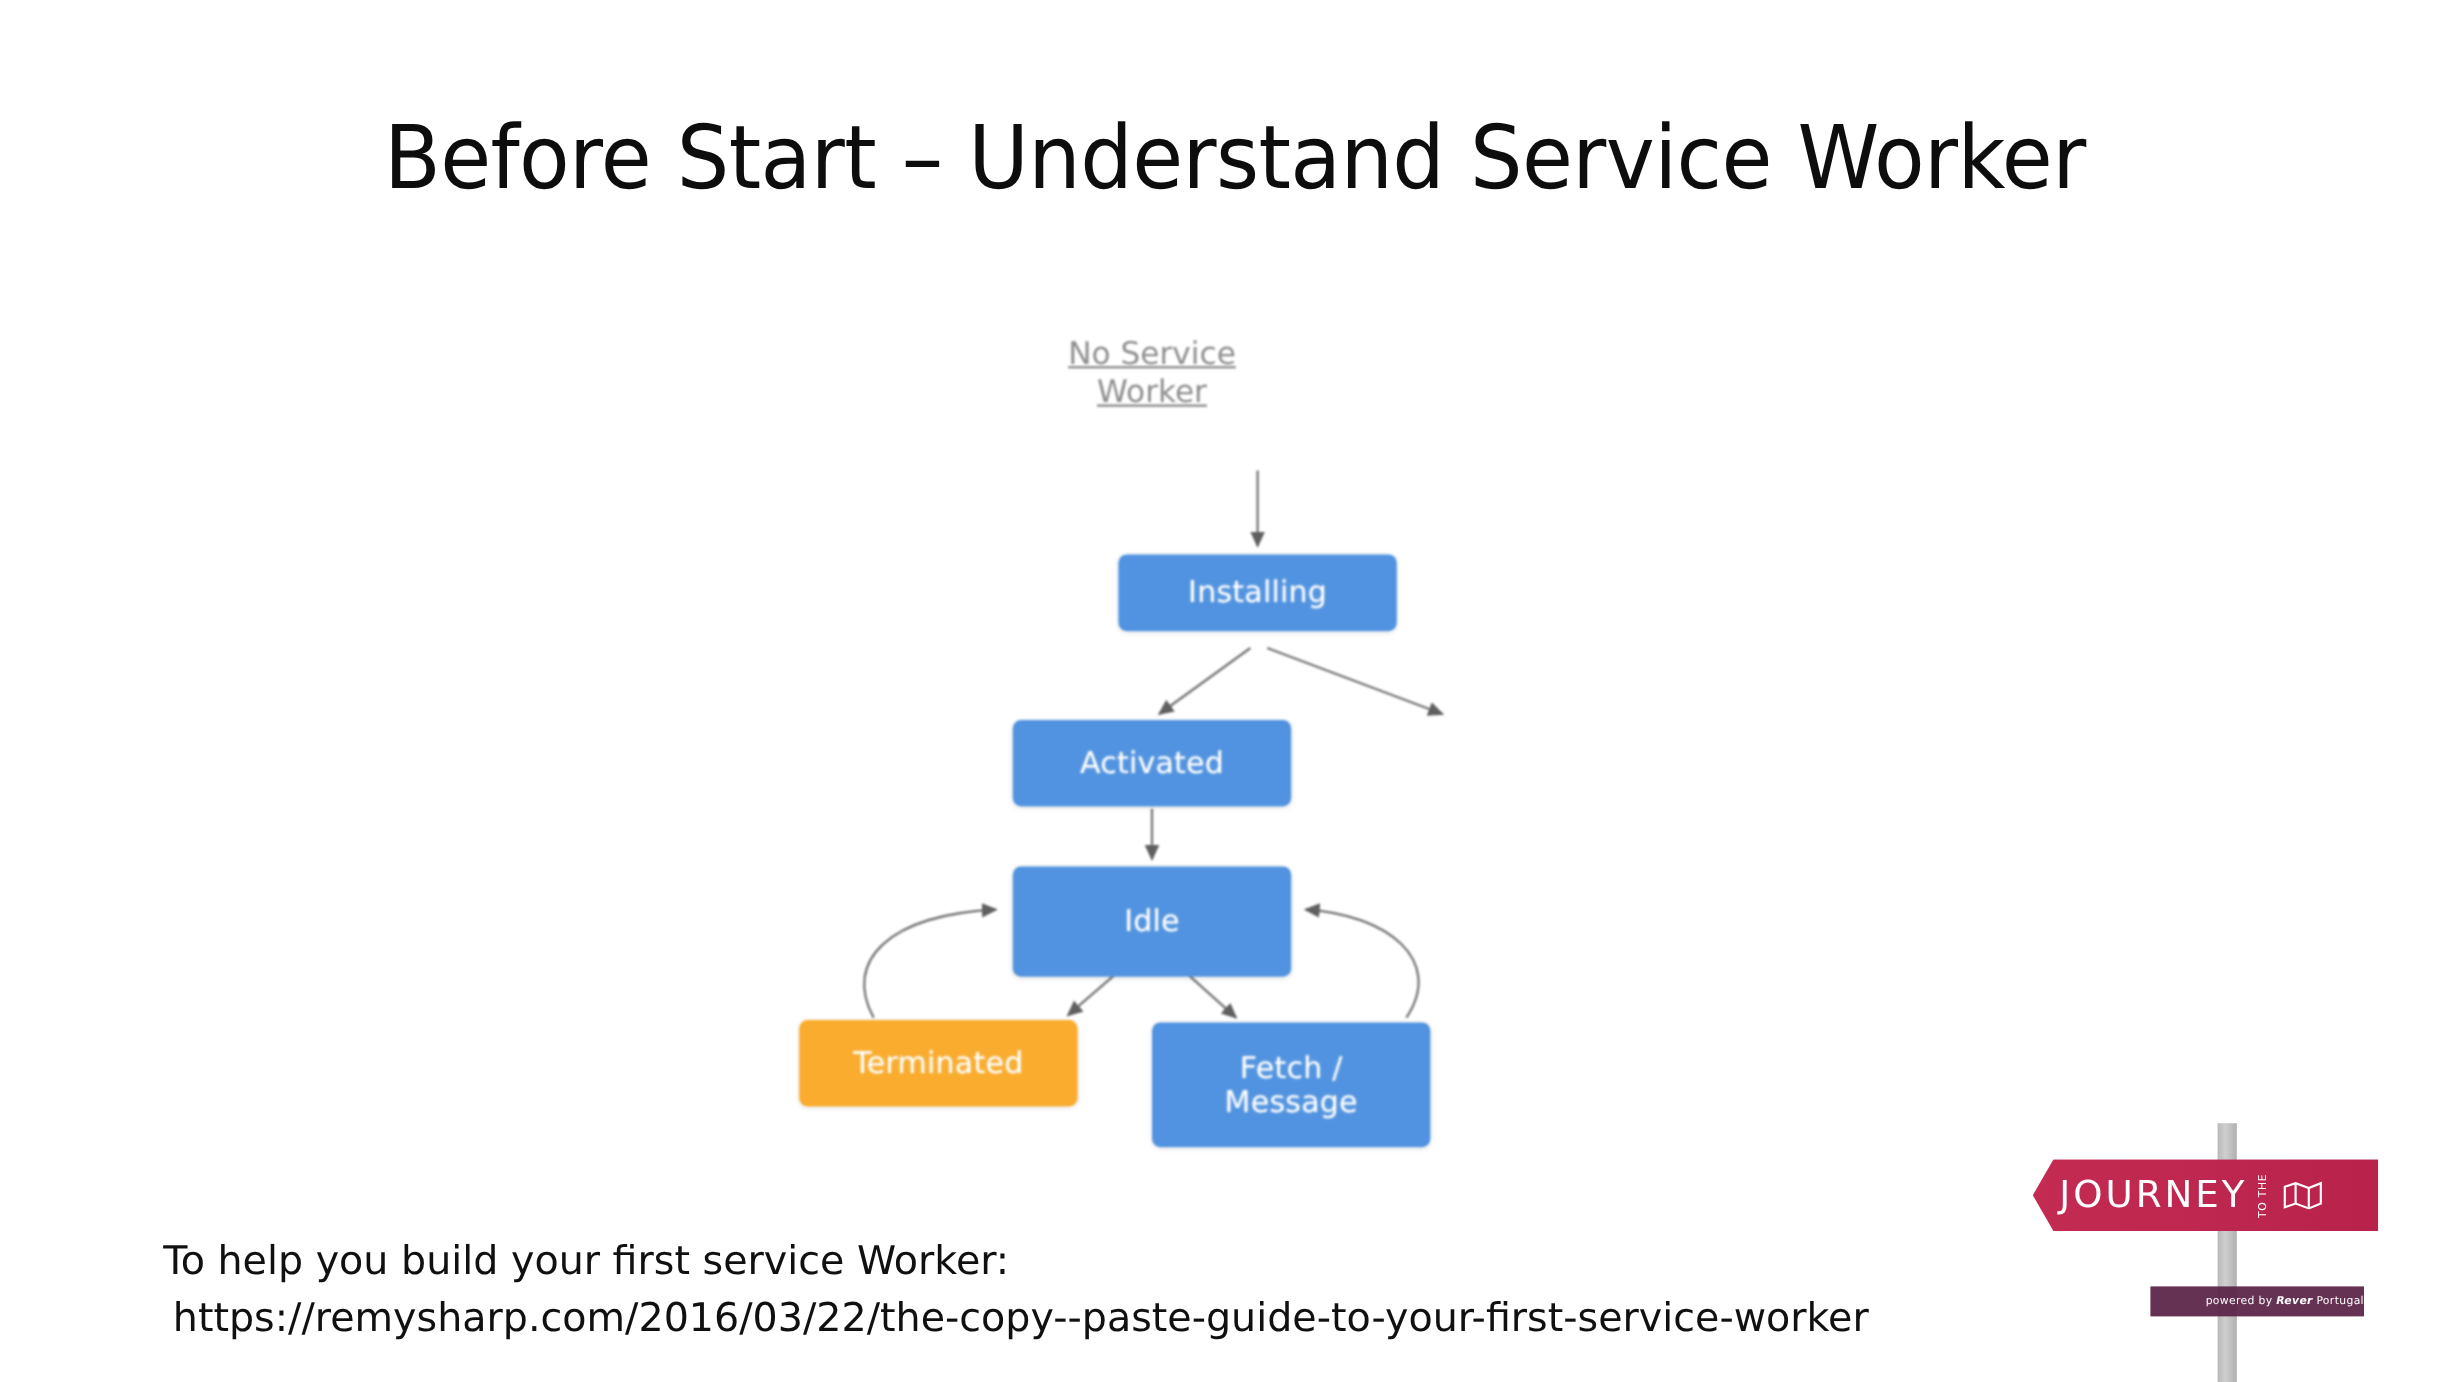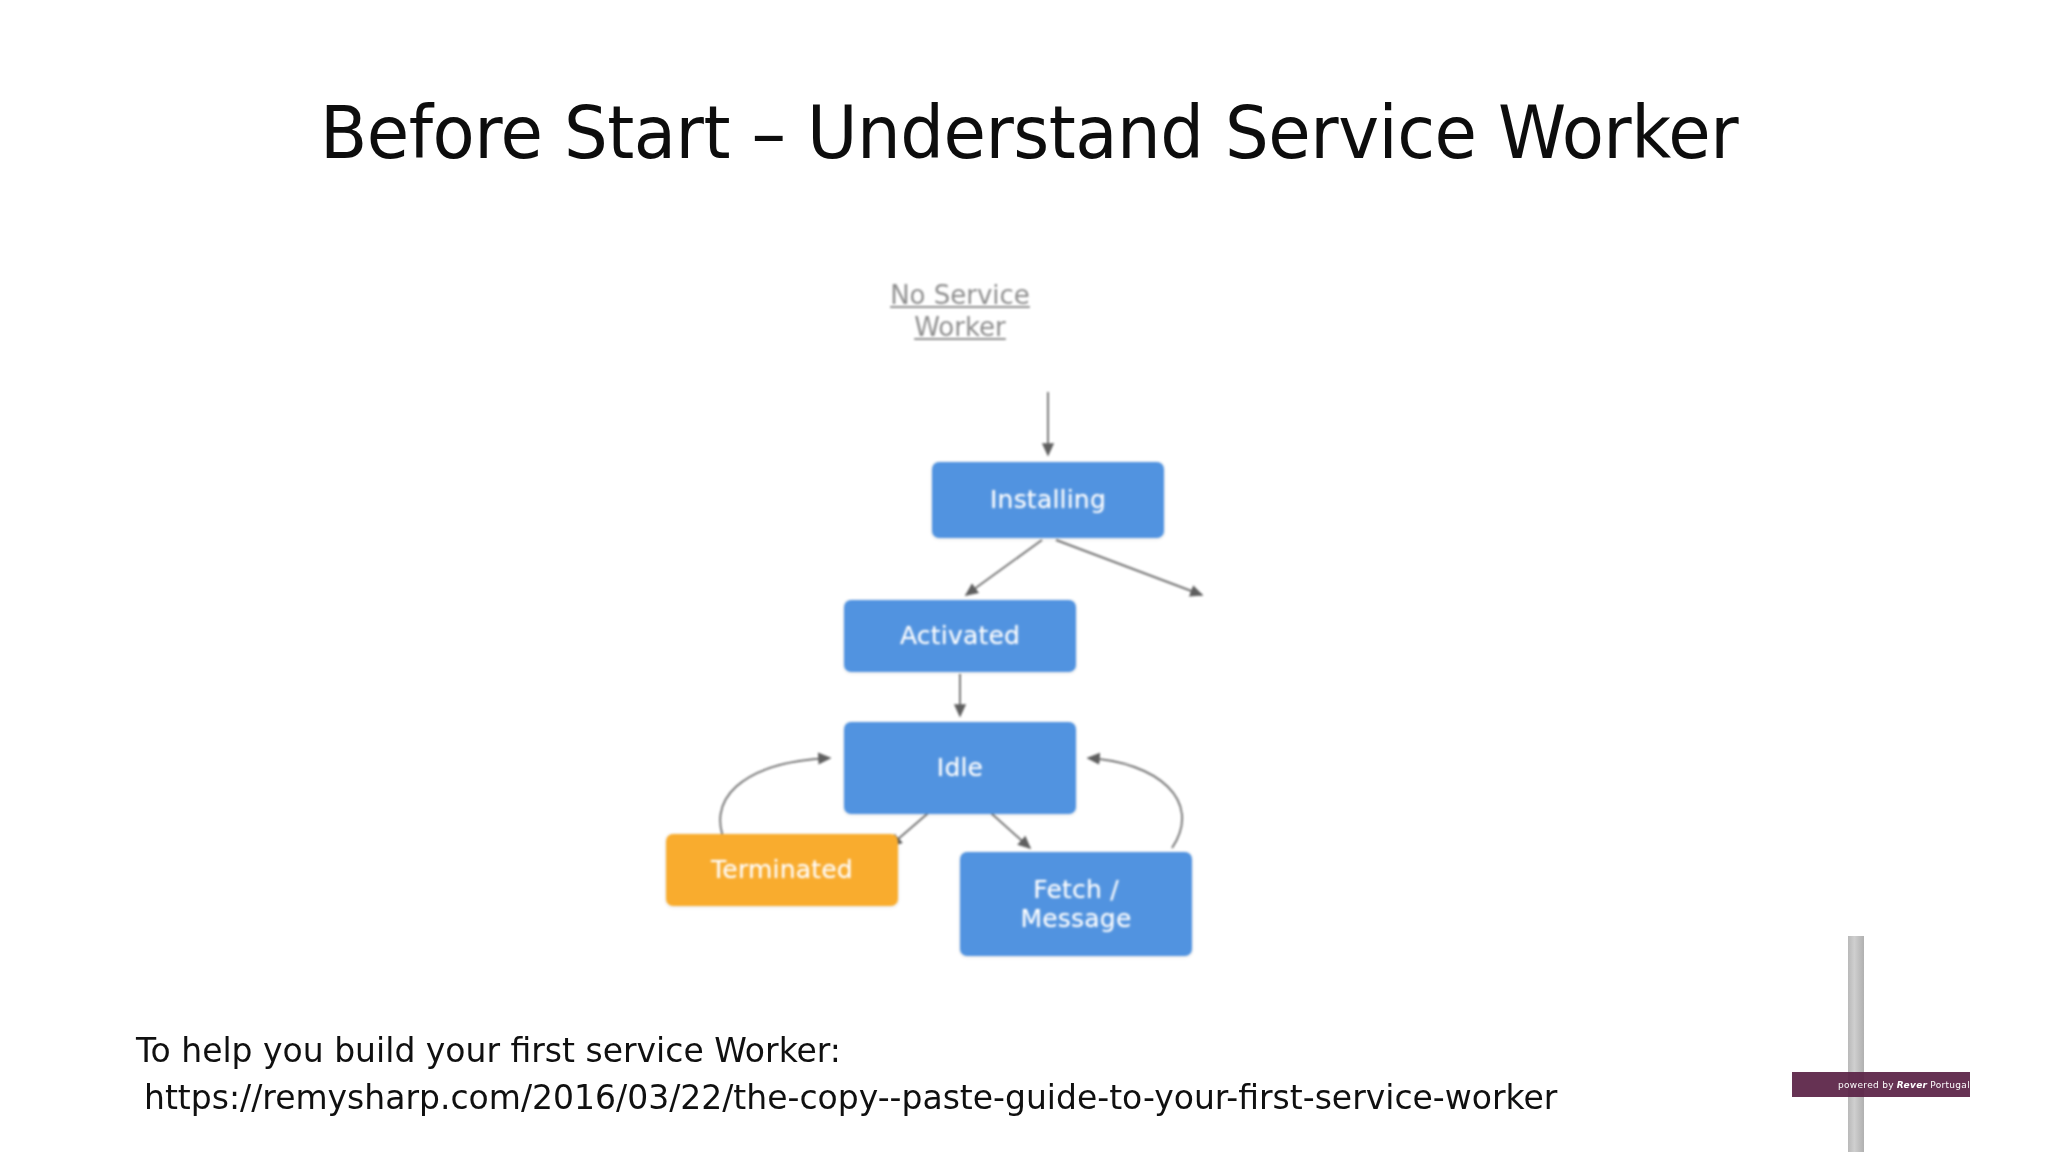--- a/index.html
+++ b/index.html
@@ -62,25 +62,25 @@
     text-align:center;
     color:#8b8b8b;
     font-family:"DejaVu Sans", sans-serif;
     font-size:26px;
     line-height:1.22;
     font-weight:400;
     text-decoration:underline;
   }
 
   
-  #node-installing{ left:300px; top:162px; width:232px; height:76px;justify-content:center; }
+  #node-installing{ left:300px; top:162px; width:232px; height:64px;justify-content:center; }
   #node-activated { left:212px; top:300px; width:232px; height:72px; }
   #node-error     { left:468px; top:300px; width:232px; height:72px; }
   #node-idle      { left:212px; top:422px; width:232px; height:92px; }
-  #node-terminated{ left:34px;  top:534px; width:232px; height:72px; }
+  #node-terminated{ left:34px;  top:550px; width:232px; height:72px; }
   #node-fetch     { left:328px; top:552px; width:232px; height:104px; }
   #label-nosw     { left:222px; top:-20px; width:212px; }
 
   
   .footer{
     position:absolute;
     left:136px; top:1028px;
     font-family:"DejaVu Sans", sans-serif;
     color:#101010;
     font-size:33px;
@@ -208,20 +208,31 @@
   </div>
 
   <div class="footer">
     <div class="l1">To help you build your first service Worker:</div>
     <div class="l2">https://remysharp.com/2016/03/22/the-copy--paste-guide-to-your-first-service-worker</div>
   </div>
 
   <div class="logo">
     <div class="pole"></div>
 
+    <div class="sign sign-top">
+      <span class="word">JOURNEY</span>
+      <span class="tothe">TO THE</span>
+      <span class="map-icon">
+        <svg width="34" height="24" viewBox="0 0 34 24" fill="none" stroke="#ffffff" stroke-width="1.8">
+          <path d="M2 5 L11 2 L22 6 L32 2 L32 19 L22 23 L11 19 L2 22 Z"></path>
+          <path d="M11 2 L11 19"></path>
+          <path d="M22 6 L22 23"></path>
+        </svg>
+      </span>
+    </div>
 
 
     <div class="sign sign-small">
       <span>powered by</span>
       <b>Rever</b>
       <span>Portugal</span>
     </div>
   </div>
 
 </div>

